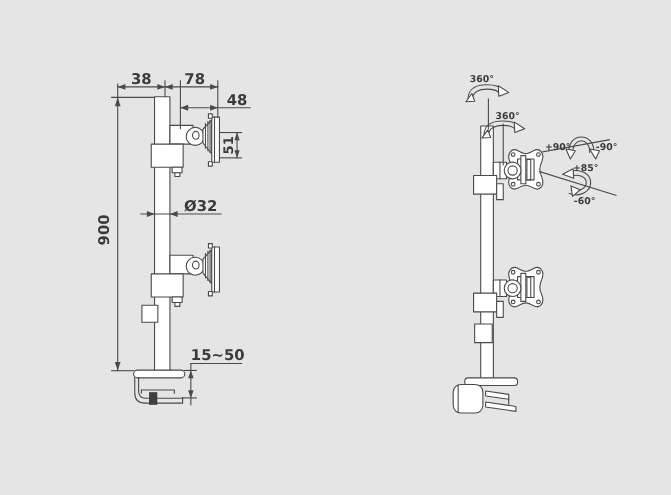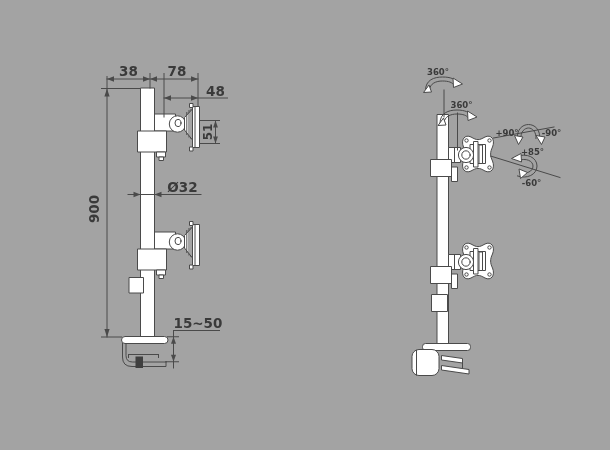--- a/index.html
+++ b/index.html
@@ -1,16 +1,16 @@
 <!DOCTYPE html>
 <html><head>
 <meta charset="utf-8">
 <style>
   html,body{margin:0;padding:0;background:#ffffff;}
-  .stage{position:relative;width:610px;height:450px;background:#a3a3a3;overflow:hidden;}
+  .stage{position:relative;width:610px;height:450px;background:#e5e5e5;overflow:hidden;}
   svg{display:block;}
   .ln{fill:none;stroke:#4a4a4a;stroke-width:1;stroke-linecap:square;stroke-linejoin:round;}
   .fw{fill:#ffffff;stroke:#4a4a4a;stroke-width:1;stroke-linejoin:round;}
   .fwh{fill:#ffffff;stroke:#4a4a4a;stroke-width:1;stroke-linejoin:round;} 
   .fd{fill:#4a4a4a;stroke:none;} 
   .screw{fill:#3f3f3f;stroke:none;}
   .dim{font-family:"DejaVu Sans","Liberation Sans",sans-serif;font-size:13.5px;font-weight:bold;fill:#3a3a3a;}
   .dims{font-family:"DejaVu Sans","Liberation Sans",sans-serif;font-size:12px;font-weight:bold;fill:#3a3a3a;}
   .ang{font-family:"DejaVu Sans","Liberation Sans",sans-serif;font-size:8.5px;font-weight:bold;fill:#3a3a3a;}
 </style>

